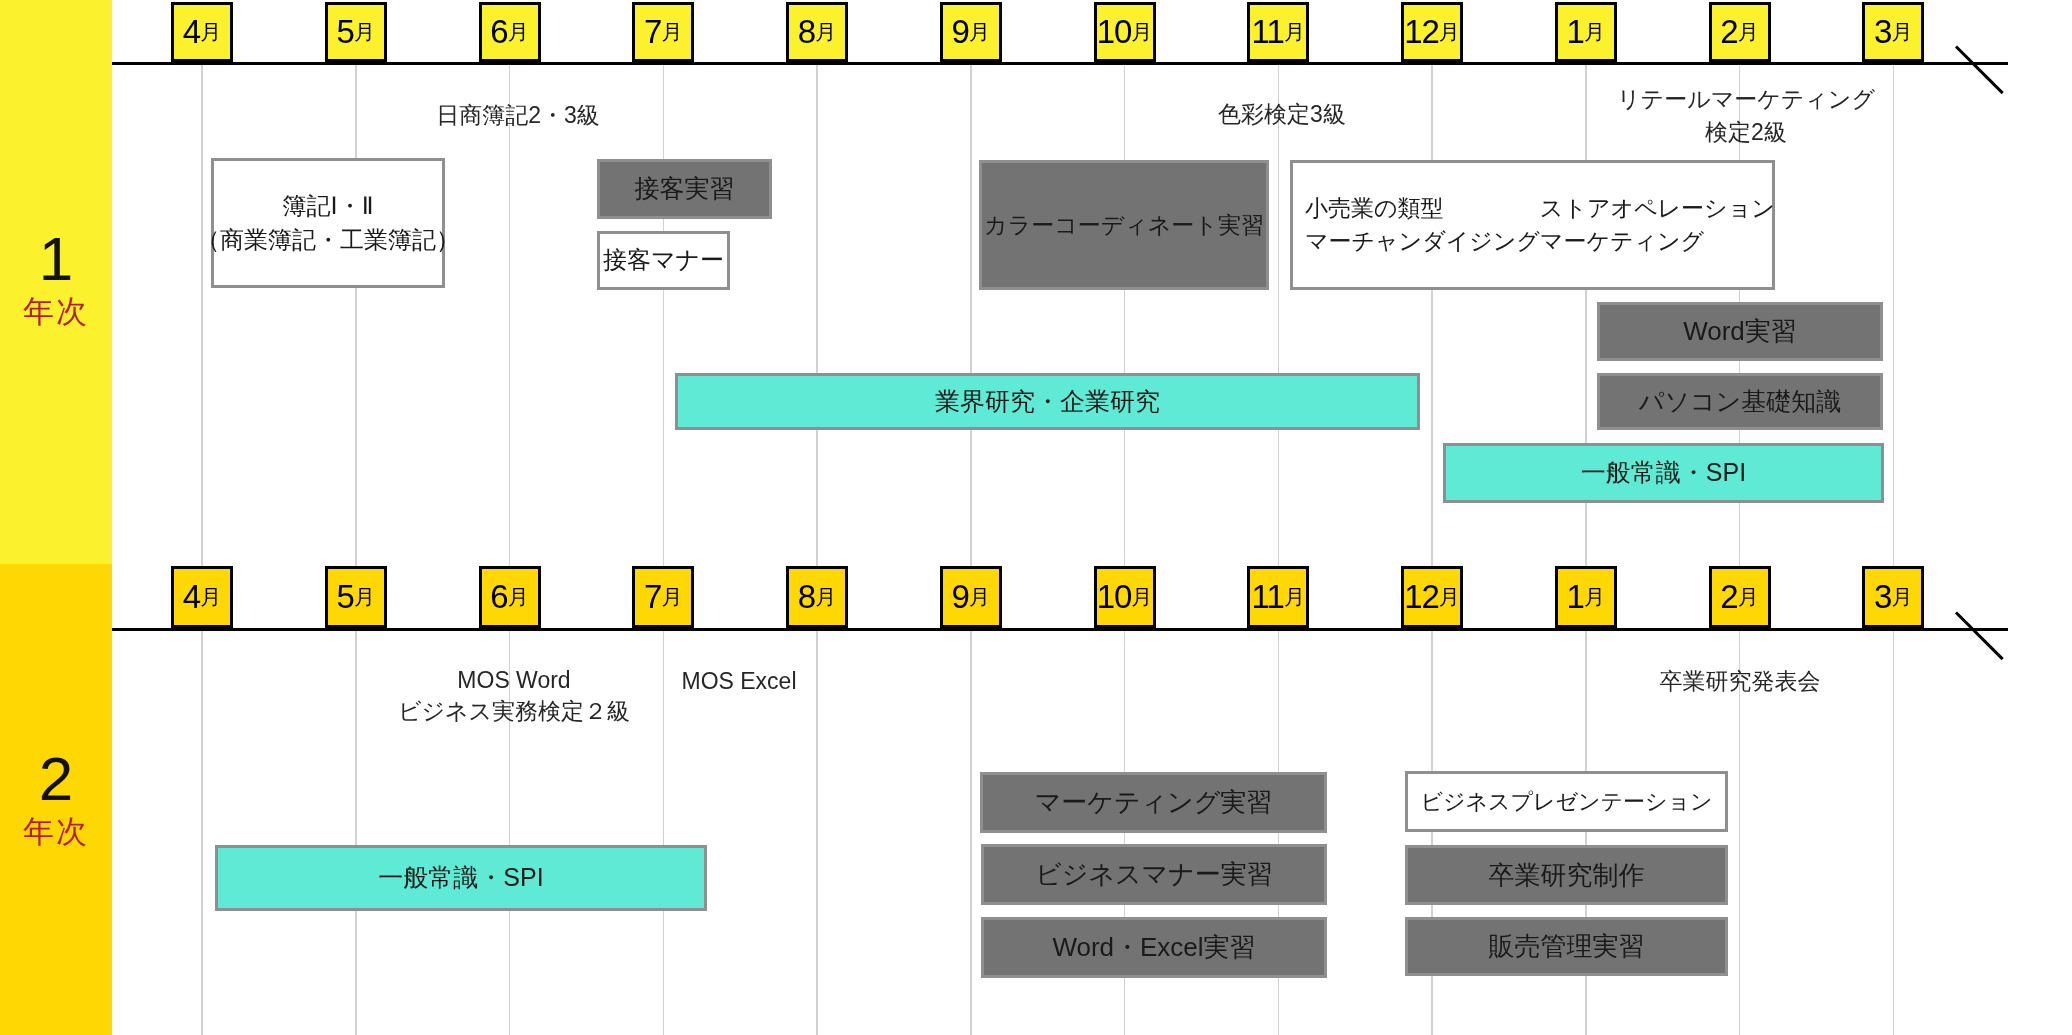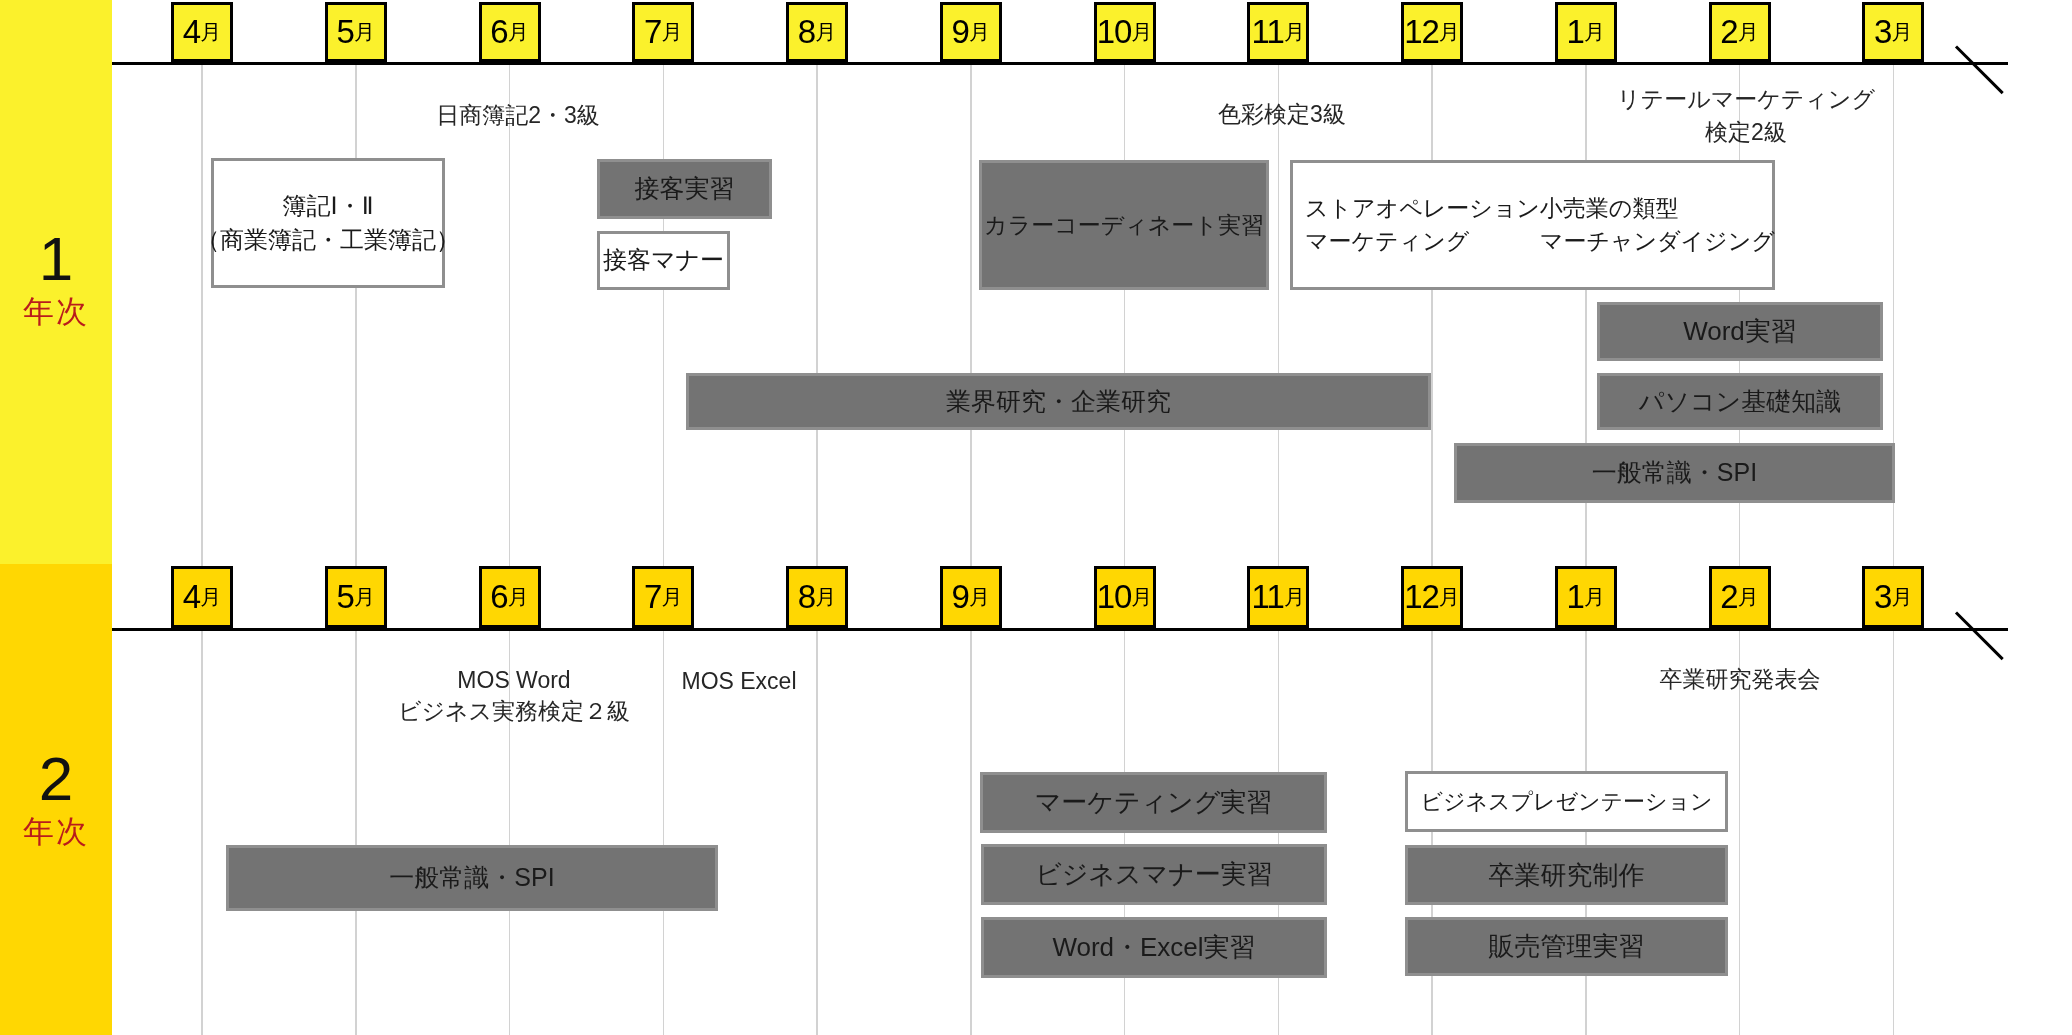--- a/index.html
+++ b/index.html
@@ -30,21 +30,21 @@
   }
   .tab .n{ font-size:33px; letter-spacing:-1px; color:#000; }
   .tab .s{ font-size:21px; color:#000; }
   .bx{
     position:absolute; border:3px solid #8f8f8f; color:#1a1a1a;
     display:flex; flex-direction:column; align-items:center; justify-content:center;
     text-align:center;
   }
   .bx.white { background:#ffffff; }
   .bx.yellow{ background:#737373; }
-  .bx.blue  { background:#737373;margin-left:11px; }
+  .bx.blue  { background:#5eead4; }
   .bx .ln{ line-height:1.42; white-space:nowrap; }
   .bx.cols{ flex-direction:row; justify-content:flex-start; padding-left:12px; text-align:left; }
   .bx.cols .col{ display:block; }
   .bx.cols .col.c1{ width:245px; }
   .lbl{
     position:absolute; transform:translate(-50%,-50%);
     text-align:center; color:#262626; white-space:nowrap; font-size:23px;
   }
   .lbl .ln{ display:block; }
 </style>
@@ -81,28 +81,28 @@
       <div class="bx yellow" style="left: 597px; top: 159px; width: 175px; height: 60px; font-size: 25px;">
         <div class="ln">接客実習</div>
       </div>
       <div class="bx white" style="left: 597px; top: 231px; width: 133px; height: 59px; font-size: 24px;">
         <div class="ln">接客マナー</div>
       </div>
       <div class="bx yellow" style="left: 979px; top: 160px; width: 290px; height: 130px; font-size: 23px;">
         <div class="ln">カラーコーディネート実習</div>
       </div>
       <div class="bx white cols" style="left: 1290px; top: 160px; width: 485px; height: 130px; font-size: 23px;">
+        <div class="col c1">
+          <div class="ln">小売業の類型</div>
+          <div class="ln">マーチャンダイジング</div>
+        </div>
         <div class="col">
           <div class="ln">ストアオペレーション</div>
           <div class="ln">マーケティング</div>
         </div>
-        <div class="col c1">
-          <div class="ln">小売業の類型</div>
-          <div class="ln">マーチャンダイジング</div>
-        </div>
       </div>
       <div class="bx yellow" style="left: 1597px; top: 302px; width: 286px; height: 59px; font-size: 26px;">
         <div class="ln">Word実習</div>
       </div>
       <div class="bx yellow" style="left: 1597px; top: 373px; width: 286px; height: 57px; font-size: 25px;">
         <div class="ln">パソコン基礎知識</div>
       </div>
       <div class="bx blue" style="left: 675px; top: 373px; width: 745px; height: 57px; font-size: 25px;">
         <div class="ln">業界研究・企業研究</div>
       </div>
@@ -140,21 +140,21 @@
         <span class="ln">リテールマーケティング</span>
         <span class="ln">検定2級</span>
       </div>
       <div class="lbl" style="left: 514px; top: 696px; line-height: 31px;">
         <span class="ln">MOS Word</span>
         <span class="ln">ビジネス実務検定２級</span>
       </div>
       <div class="lbl" style="left: 739px; top: 681px; line-height: 31px;">
         <span class="ln">MOS Excel</span>
       </div>
-      <div class="lbl" style="left: 1740px; top: 681px; line-height: 31px; font-family: Liberation Mono, monospace;">
+      <div class="lbl" style="left: 1740px; top: 681px; line-height: 31px;">
         <span class="ln">卒業研究発表会</span>
       </div>
       <div class="axis" style="left: 112px; top: 62px; width: 1896px;"></div>
       <div class="slash" style="left: 1956px; top: 45px;"></div>
       <div class="tab" style="left: 171px; top: 2px; height: 60px; background: rgb(251, 241, 44);">
         <span class="n">4</span>
         <span class="s">月</span>
       </div>
       <div class="tab" style="left: 324.75px; top: 2px; height: 60px; background: rgb(251, 241, 44);">
         <span class="n">5</span>

